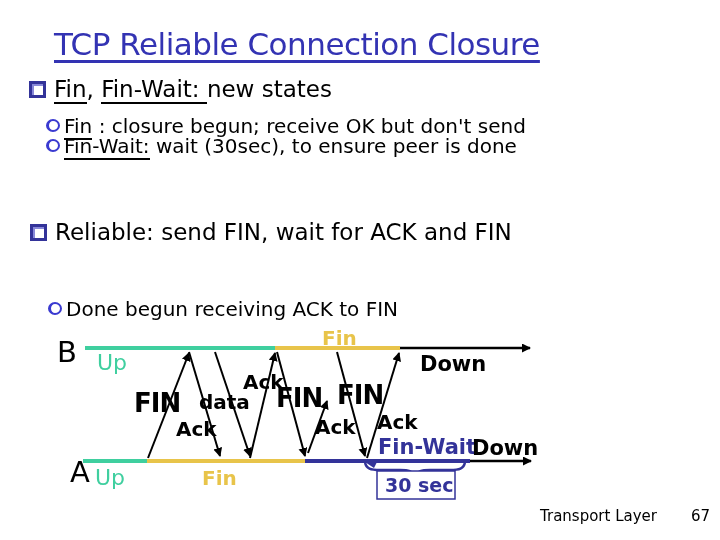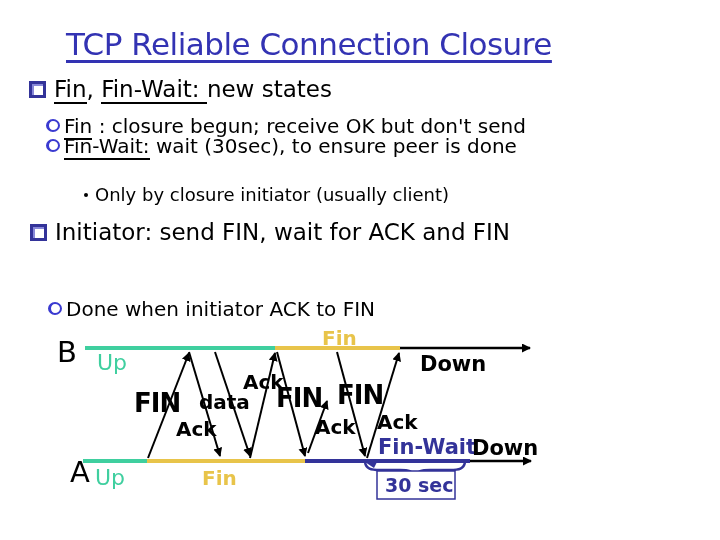--- a/index.html
+++ b/index.html
@@ -3,21 +3,21 @@
 <meta charset="utf-8">
 <style>
   html,body{margin:0;padding:0;background:#888;}
   .slide{
     position:relative;width:720px;height:540px;background:#ffffff;
     font-family:"DejaVu Sans",sans-serif;color:#000;overflow:hidden;
     margin:0 auto;
   }
   .abs{position:absolute;}
   .page-title{
-    left:66px;top:26px;width:640px;
+    left:54px;top:26px;width:640px;
     font-size:31px;letter-spacing:-0.5px;color:#3333b3;
     text-decoration:underline;text-decoration-thickness:3px;text-underline-offset:5px;
     white-space:nowrap;
   }
   .row{white-space:nowrap;}
   .seg{white-space:pre;}
   .u{border-bottom:2px solid #000;padding-bottom:0px;}
   .lvl1{font-size:23px;}
   .lvl2{font-size:20px;}
   .lvl3{font-size:18px;}
@@ -62,34 +62,30 @@
   <div class="abs row lvl2" style="left:64px;top:114px;">
     <span class="ci-bullet" style="left:-18px;top:5px;"></span>
     <span class="seg u">Fin</span><span class="seg"> : closure begun; receive OK but don't send</span>
   </div>
 
   <div class="abs row lvl2" style="left:64px;top:134px;">
     <span class="ci-bullet" style="left:-18px;top:5px;"></span>
     <span class="seg u">Fin-Wait:</span><span class="seg"> wait (30sec), to ensure peer is done</span>
   </div>
 
-  <div class="abs row lvl3" style="left:95px;top:184px;">
-    <span class="dot-bullet" style="left:-11px;top:9px;"></span>
-    <span class="seg">Only by closure initiator (usually client)</span>
-  </div>
 
   <div class="abs row lvl1" style="left:55px;top:219px;">
     <span class="sq-bullet" style="left:-25px;top:5px;"></span>
-    <span class="seg">Initiator: send FIN, wait for ACK and FIN</span>
+    <span class="seg">Reliable: send FIN, wait for ACK and FIN</span>
   </div>
 
 
   <div class="abs row lvl2" style="left:66px;top:297px;">
     <span class="ci-bullet" style="left:-18px;top:5px;"></span>
-    <span class="seg">Done when initiator ACK to FIN</span>
+    <span class="seg">Done begun receiving ACK to FIN</span>
   </div>
 
   <svg class="abs" style="left:0;top:325px;" width="720" height="185" viewBox="0 325 720 185">
     <defs>
       <marker id="arrB" markerUnits="userSpaceOnUse" markerWidth="12" markerHeight="12" refX="8" refY="4.5" orient="auto">
         <path d="M0,0 L9,4.5 L0,9 z" fill="#000"></path>
       </marker>
     </defs>
 
     <line x1="85" y1="348" x2="275" y2="348" stroke="#3fcf9f" stroke-width="4"></line>
@@ -129,14 +125,18 @@
     <text x="134" y="412" class="msg-big">FIN</text>
     <text x="176" y="436" class="msg">Ack</text>
     <text x="199" y="409" class="msg">data</text>
     <text x="243" y="389" class="msg">Ack</text>
     <text x="276" y="407" class="msg-big">FIN</text>
     <text x="315" y="434" class="msg">Ack</text>
     <text x="337" y="404" class="msg-big">FIN</text>
     <text x="377" y="429" class="msg">Ack</text>
   </svg>
 
+  <div class="abs footer">
+    <span>Transport Layer</span>
+    <span>67</span>
+  </div>
 
 </div>
 
 </body></html>

